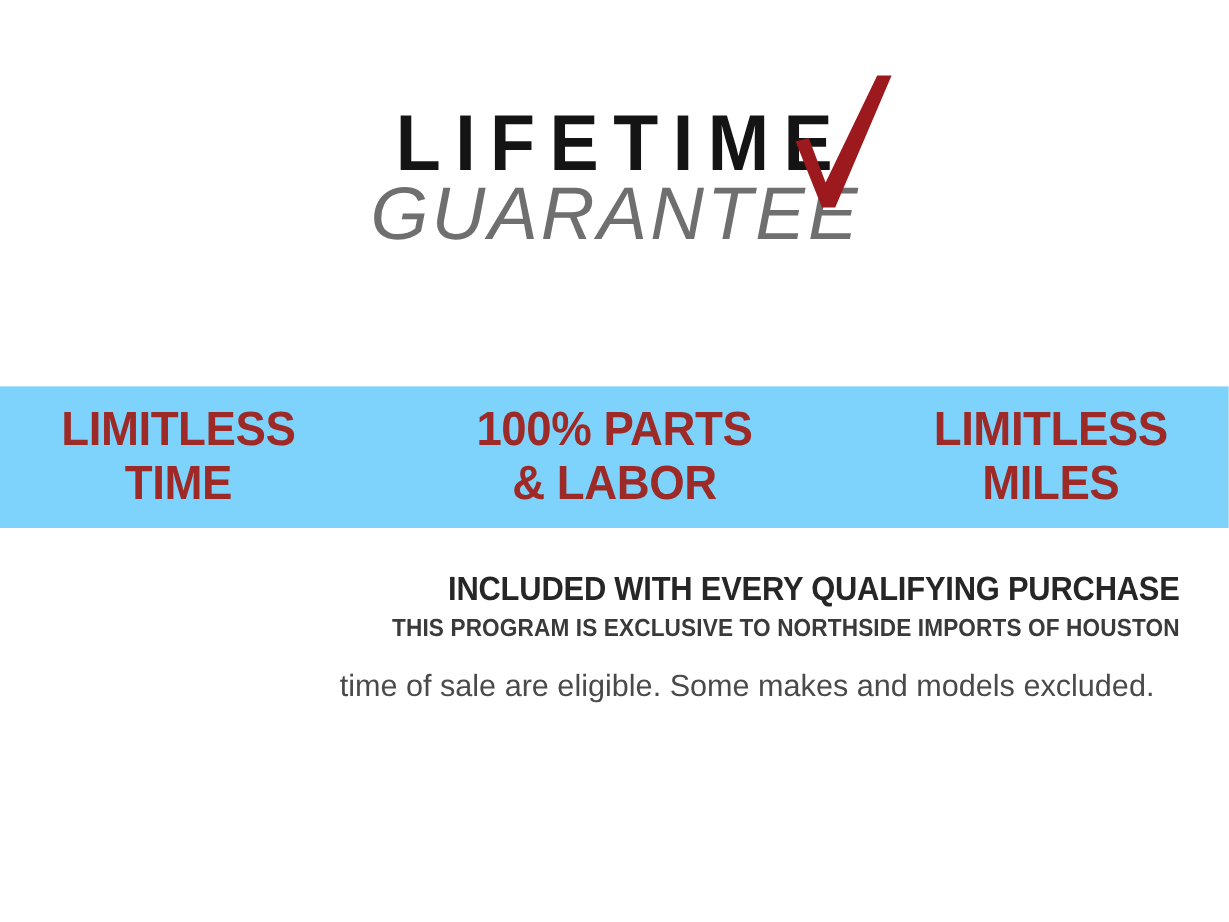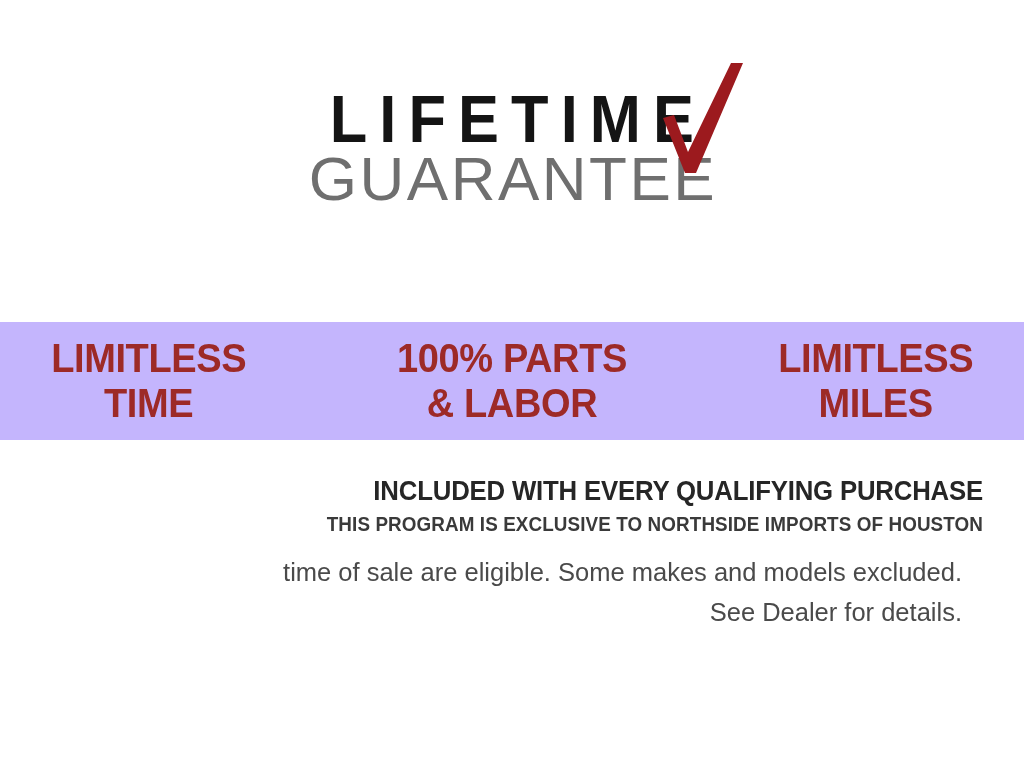--- a/index.html
+++ b/index.html
@@ -44,20 +44,21 @@
     color: #141414;
     transform: scaleX(0.93);
     transform-origin: center;
     white-space: nowrap;
     padding-left: 13px;
   }
   .logo-guarantee {
     display: block;
     font-family: "Liberation Sans", sans-serif;
     font-weight: 400;
+    font-style: italic;
     font-size: 62px;
     letter-spacing: 2.5px;
     color: #6f6f6f;
     transform: scaleX(1.0);
     white-space: nowrap;
     margin-top: -4px;
     padding-left: 2px;
   }
   
   .check-mark {
@@ -148,37 +149,36 @@
       <span class="logo-lifetime" style="color: rgb(20, 20, 20);">LIFETIME</span>
       <span class="logo-guarantee" style="color: rgb(111, 111, 111);">GUARANTEE</span>
       <span class="check-mark">
         <svg viewBox="0 0 92 118" xmlns="http://www.w3.org/2000/svg" aria-hidden="true">
           <path d="M8 58 L30 113 L41 113 L88 3 L76 3 L33 92 L19 55 Z" fill="#9c1a1e"></path>
         </svg>
       </span>
     </div>
   </div>
 
-  <div class="feature-band" style="background: #c4b5fd;">
+  <div class="feature-band" style="background: #7dd3fc;">
     <div class="feature-col" style="color: rgb(157, 42, 39);">
       <span class="l1">LIMITLESS</span>
       <span class="l2">TIME</span>
     </div>
     <div class="feature-col" style="color: rgb(157, 42, 39);">
       <span class="l1">100% PARTS</span>
       <span class="l2">&amp; LABOR</span>
     </div>
     <div class="feature-col" style="color: rgb(157, 42, 39);">
       <span class="l1">LIMITLESS</span>
       <span class="l2">MILES</span>
     </div>
   </div>
 
   <div class="lower">
     <div class="headline">INCLUDED WITH EVERY QUALIFYING PURCHASE</div>
     <div class="subhead">THIS PROGRAM IS EXCLUSIVE TO NORTHSIDE IMPORTS OF HOUSTON</div>
     <div class="fineprint">
       <span>time of sale are eligible. Some makes and models excluded.</span>
-      <span>See Dealer for details.</span>
     </div>
   </div>
 
 </div>
 
 </body></html>

